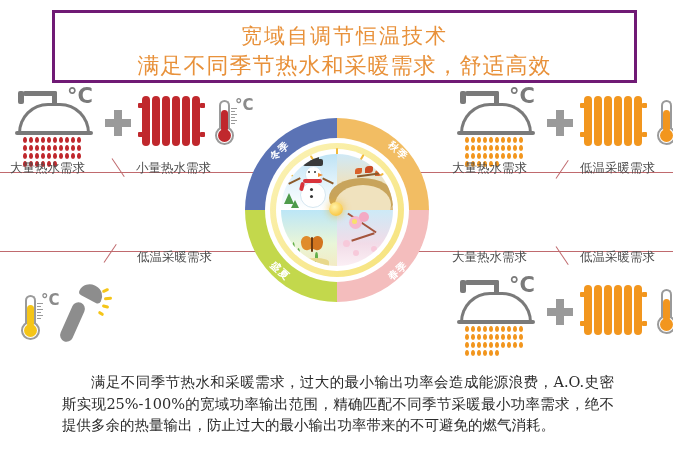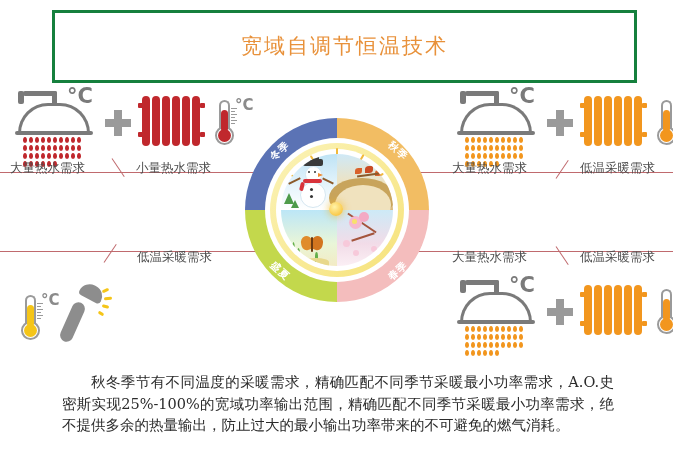--- a/index.html
+++ b/index.html
@@ -4,22 +4,22 @@
 <style>
   html,body{margin:0;padding:0;}
   body{
     width:673px;height:471px;position:relative;overflow:hidden;
     background:#ffffff;
     font-family:"Liberation Sans","DejaVu Sans",sans-serif;
   }
   
   #title-box{
     position:absolute;left:52px;top:10px;width:585px;height:73px;
-    border:3px solid #15803d;background:#ffffff;box-sizing:border-box;
-    display:flex;flex-direction:column;align-items:center;justify-content:center;
+    border:3px solid #701a75;background:#ffffff;box-sizing:border-box;
+    display:flex;flex-direction:column;align-items:center;justify-content:flex-end;
   }
   #title-line1{
     color:#E8913A;font-size:21px;line-height:27px;letter-spacing:2px;
     font-family:"DejaVu Serif","Liberation Serif",serif;white-space:nowrap;
   }
   #title-line2{
     color:#E8913A;font-size:22px;line-height:28px;letter-spacing:1px;
     font-family:"DejaVu Serif","Liberation Serif",serif;white-space:nowrap;
     margin-top:2px;
   }
@@ -152,20 +152,21 @@
     color:#2B2B2B;font-size:14.5px;line-height:21.5px;text-align:justify;
     text-indent:29px;
     font-family:"DejaVu Serif","Liberation Serif",serif;
   }
 </style>
 </head>
 <body>
 
 <div id="title-box">
   <div id="title-line1">宽域自调节恒温技术</div>
+  <div id="title-line2">满足不同季节热水和采暖需求，舒适高效</div>
 </div>
 
 <div class="connector" style="left:0px;top:172px;width:226px;"></div>
 <div class="dot" style="left:272px;top:167px;"></div>
 <div class="connector" style="left:226px;top:172px;width:48px;"></div>
 
 <div class="connector" style="left:448px;top:172px;width:225px;"></div>
 <div class="dot" style="left:401px;top:167px;"></div>
 <div class="connector" style="left:405px;top:172px;width:45px;"></div>
 
@@ -512,13 +513,13 @@
     <div class="th-tube"></div>
     <div class="th-bulb"></div>
     <div class="th-fill" style="background:#F2961E"></div>
     <div class="th-ball" style="background:#F2961E"></div>
 
   </div>
 </div>
 <div class="cap" style="left:452px;top:249px;">大量热水需求</div>
 <div class="cap" style="left:580px;top:249px;">低温采暖需求</div>
 
-<div id="paragraph">秋冬季节有不同温度的采暖需求，精确匹配不同季节采暖最小功率需求，A.O.史密斯实现25%-100%的宽域功率输出范围，精确匹配不同季节采暖最小功率需求，绝不提供多余的热量输出，防止过大的最小输出功率带来的不可避免的燃气消耗。</div>
+<div id="paragraph">满足不同季节热水和采暖需求，过大的最小输出功率会造成能源浪费，A.O.史密斯实现25%-100%的宽域功率输出范围，精确匹配不同季节采暖最小功率需求，绝不提供多余的热量输出，防止过大的最小输出功率带来的不可避免的燃气消耗。</div>
 
 </body></html>

